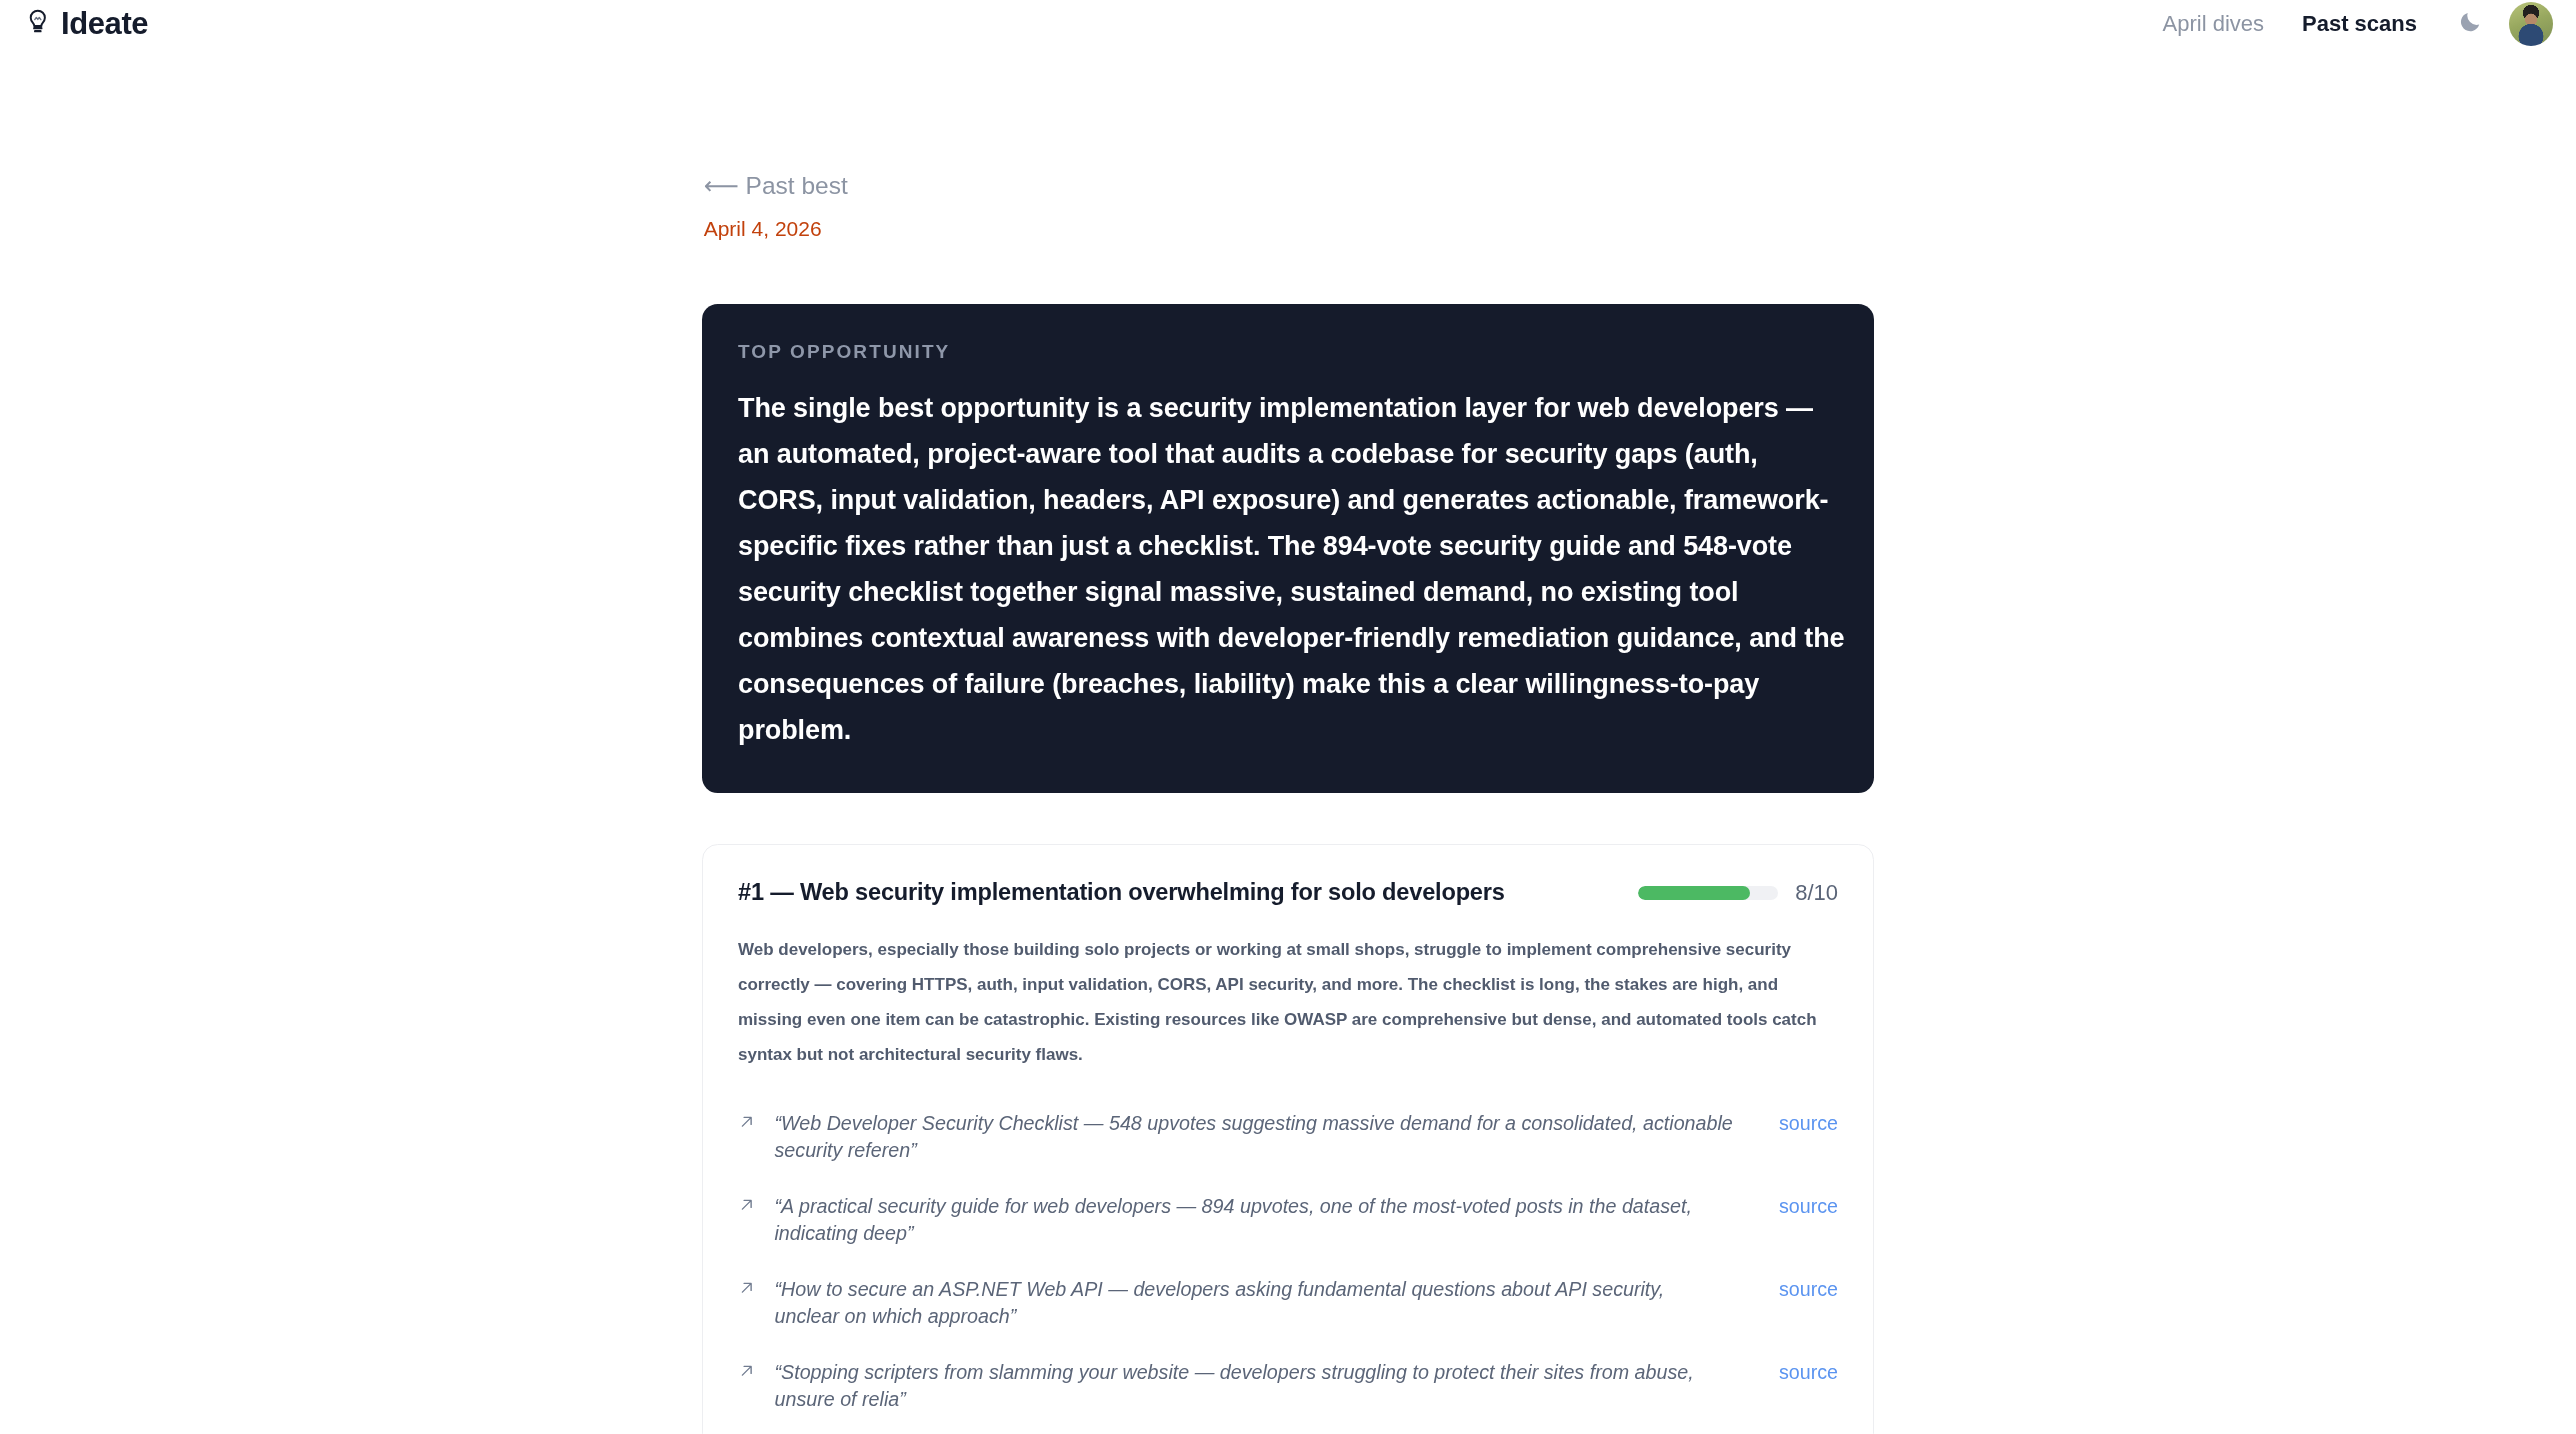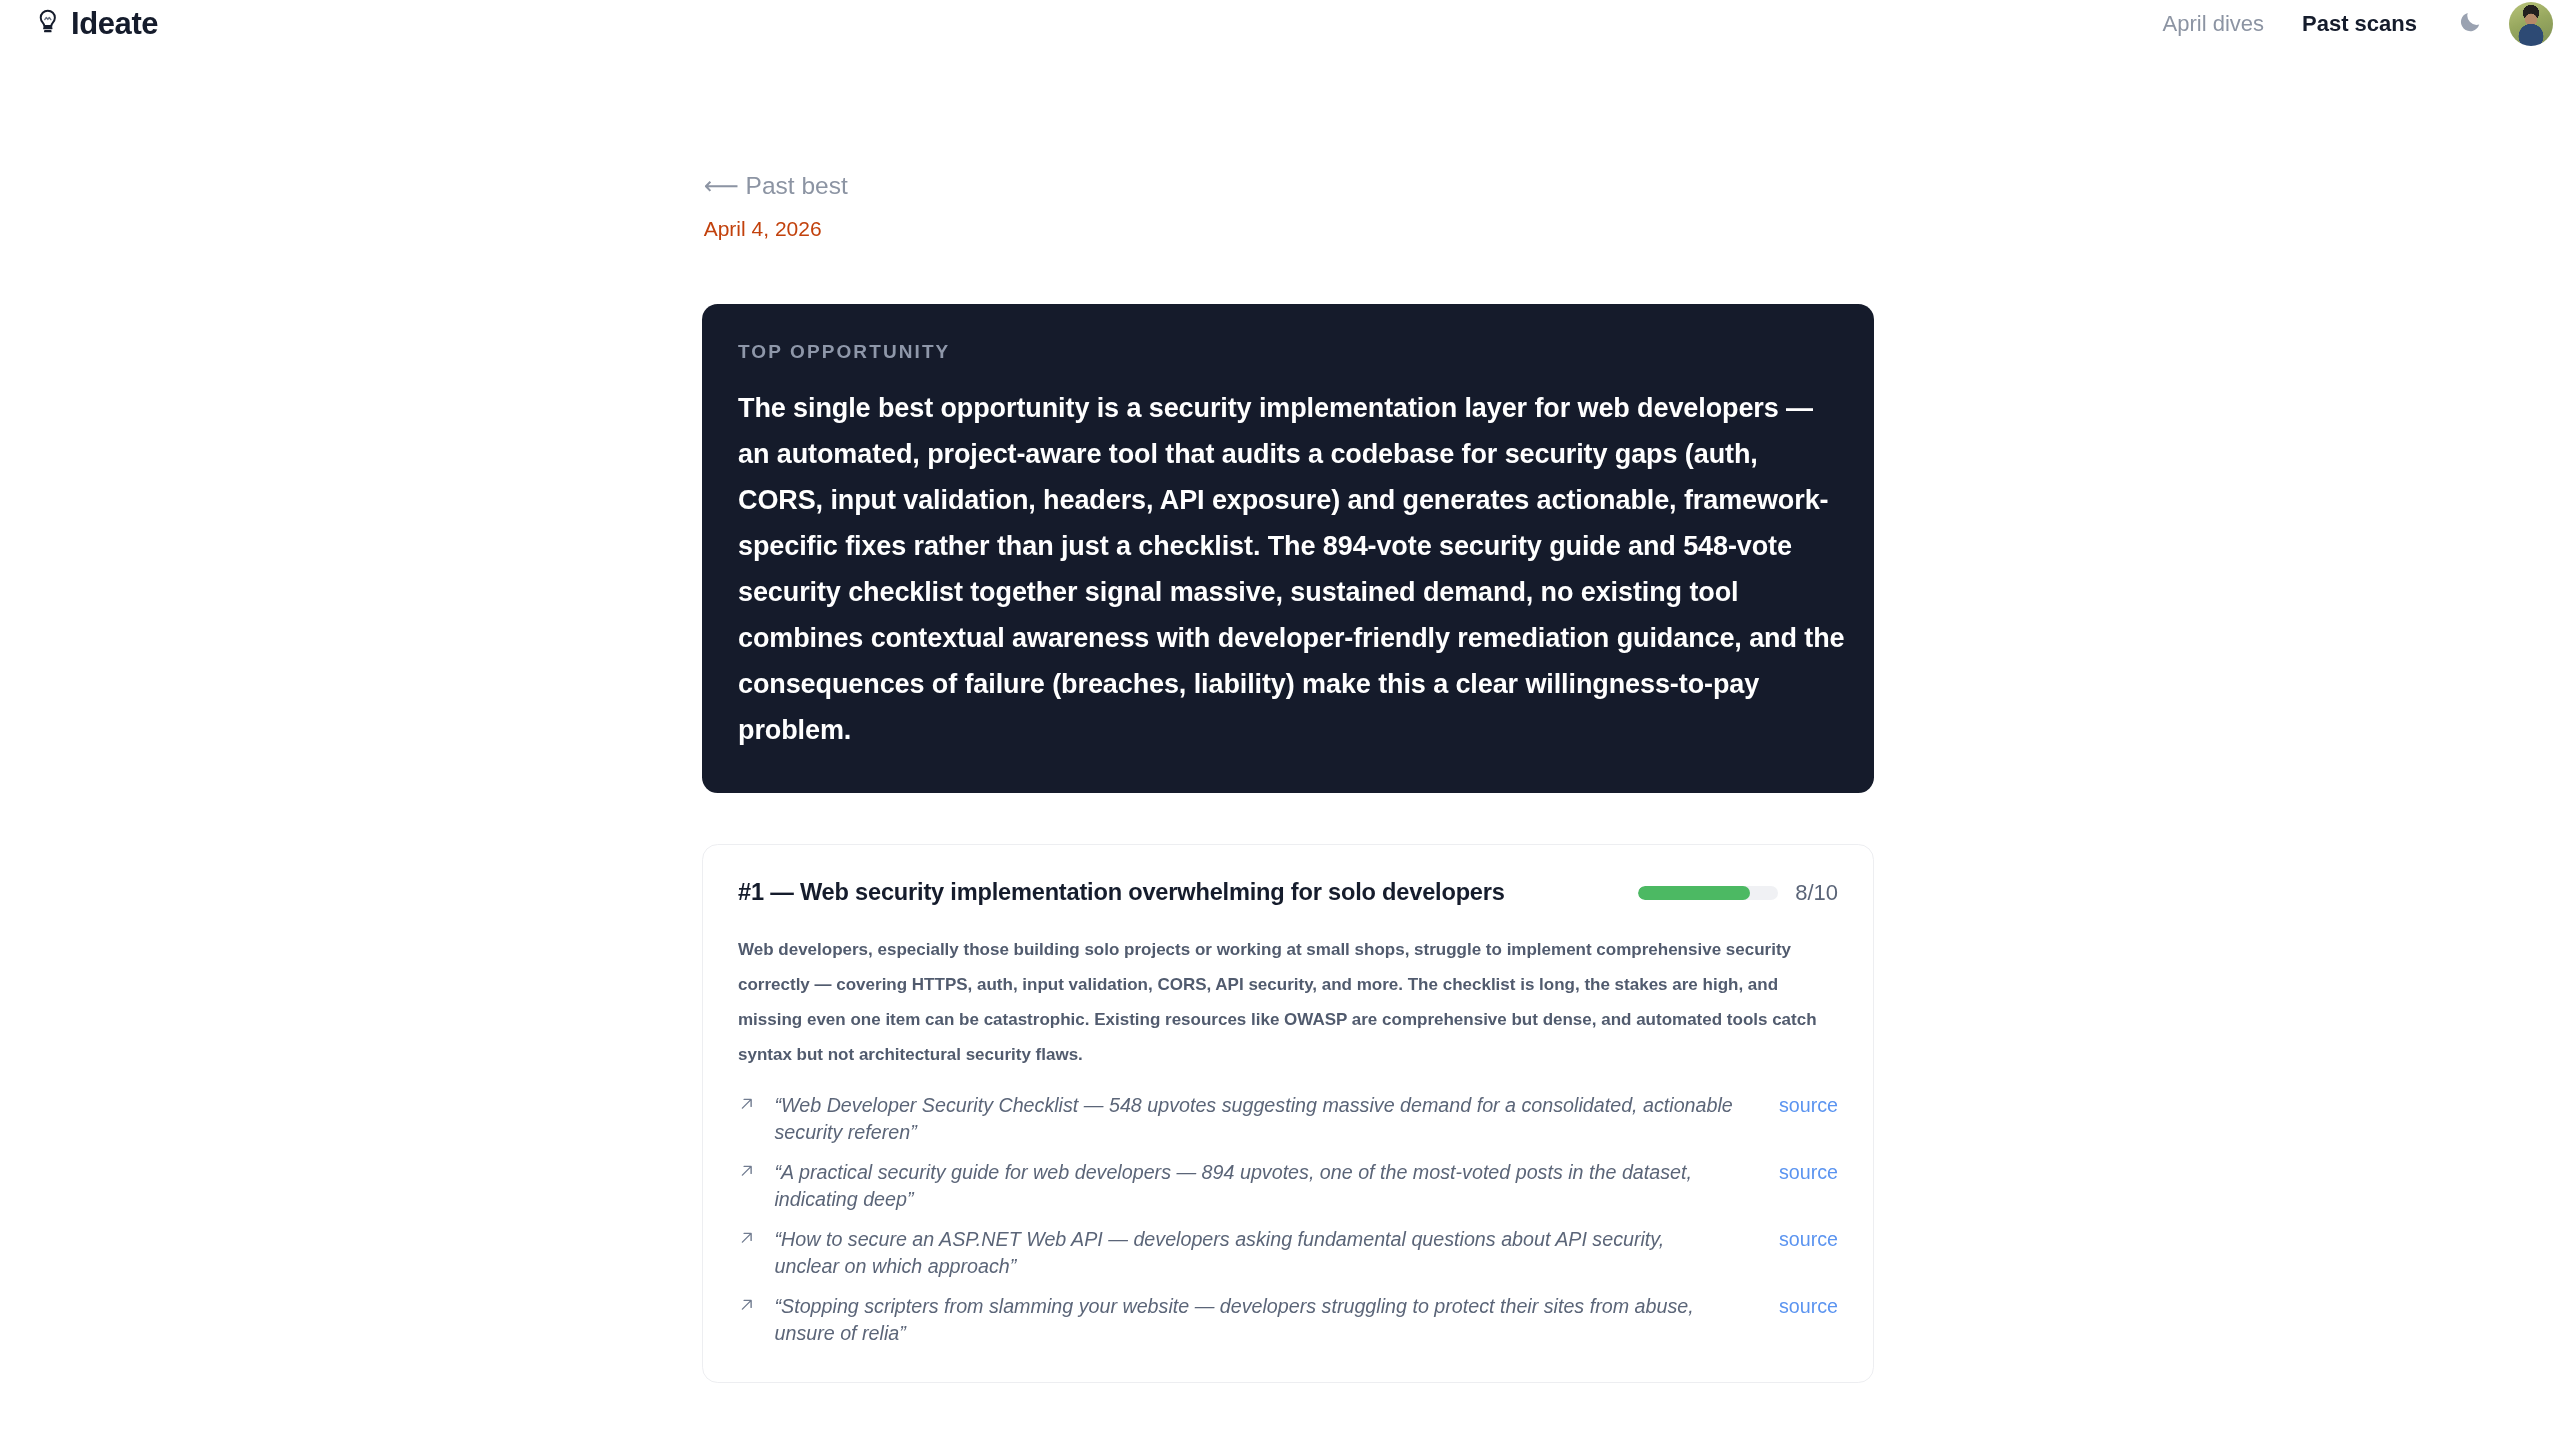--- a/index.html
+++ b/index.html
@@ -13,21 +13,21 @@
   }
 
   
   .topbar {
     position: relative;
     height: 47px;
     width: 100%;
     display: flex;
     align-items: center;
     justify-content: space-between;
-    padding: 0 23px 0 36px;
+    padding: 0 23px 0 26px;
     background: #ffffff;
   }
 
   .brand {
     display: flex;
     align-items: center;
     gap: 11.4px;
   }
   .bulb-icon { display: block; }
   .brand-name {
@@ -171,24 +171,24 @@
 
   .idea-body {
     margin-top: 24.5px;
     font-size: 17px;
     line-height: 35px;
     color: #515b6e;
     font-weight: bold;
   }
 
   .evidence {
-    margin-top: 20px;
+    margin-top: 38px;
     display: flex;
     flex-direction: column;
-    gap: 13px;
+    gap: 29px;
   }
   .ev-row {
     display: flex;
     align-items: flex-start;
     gap: 19px;
   }
   .ev-arrow {
     flex: 0 0 auto;
     margin-top: 3.5px;
     color: #717c90;

